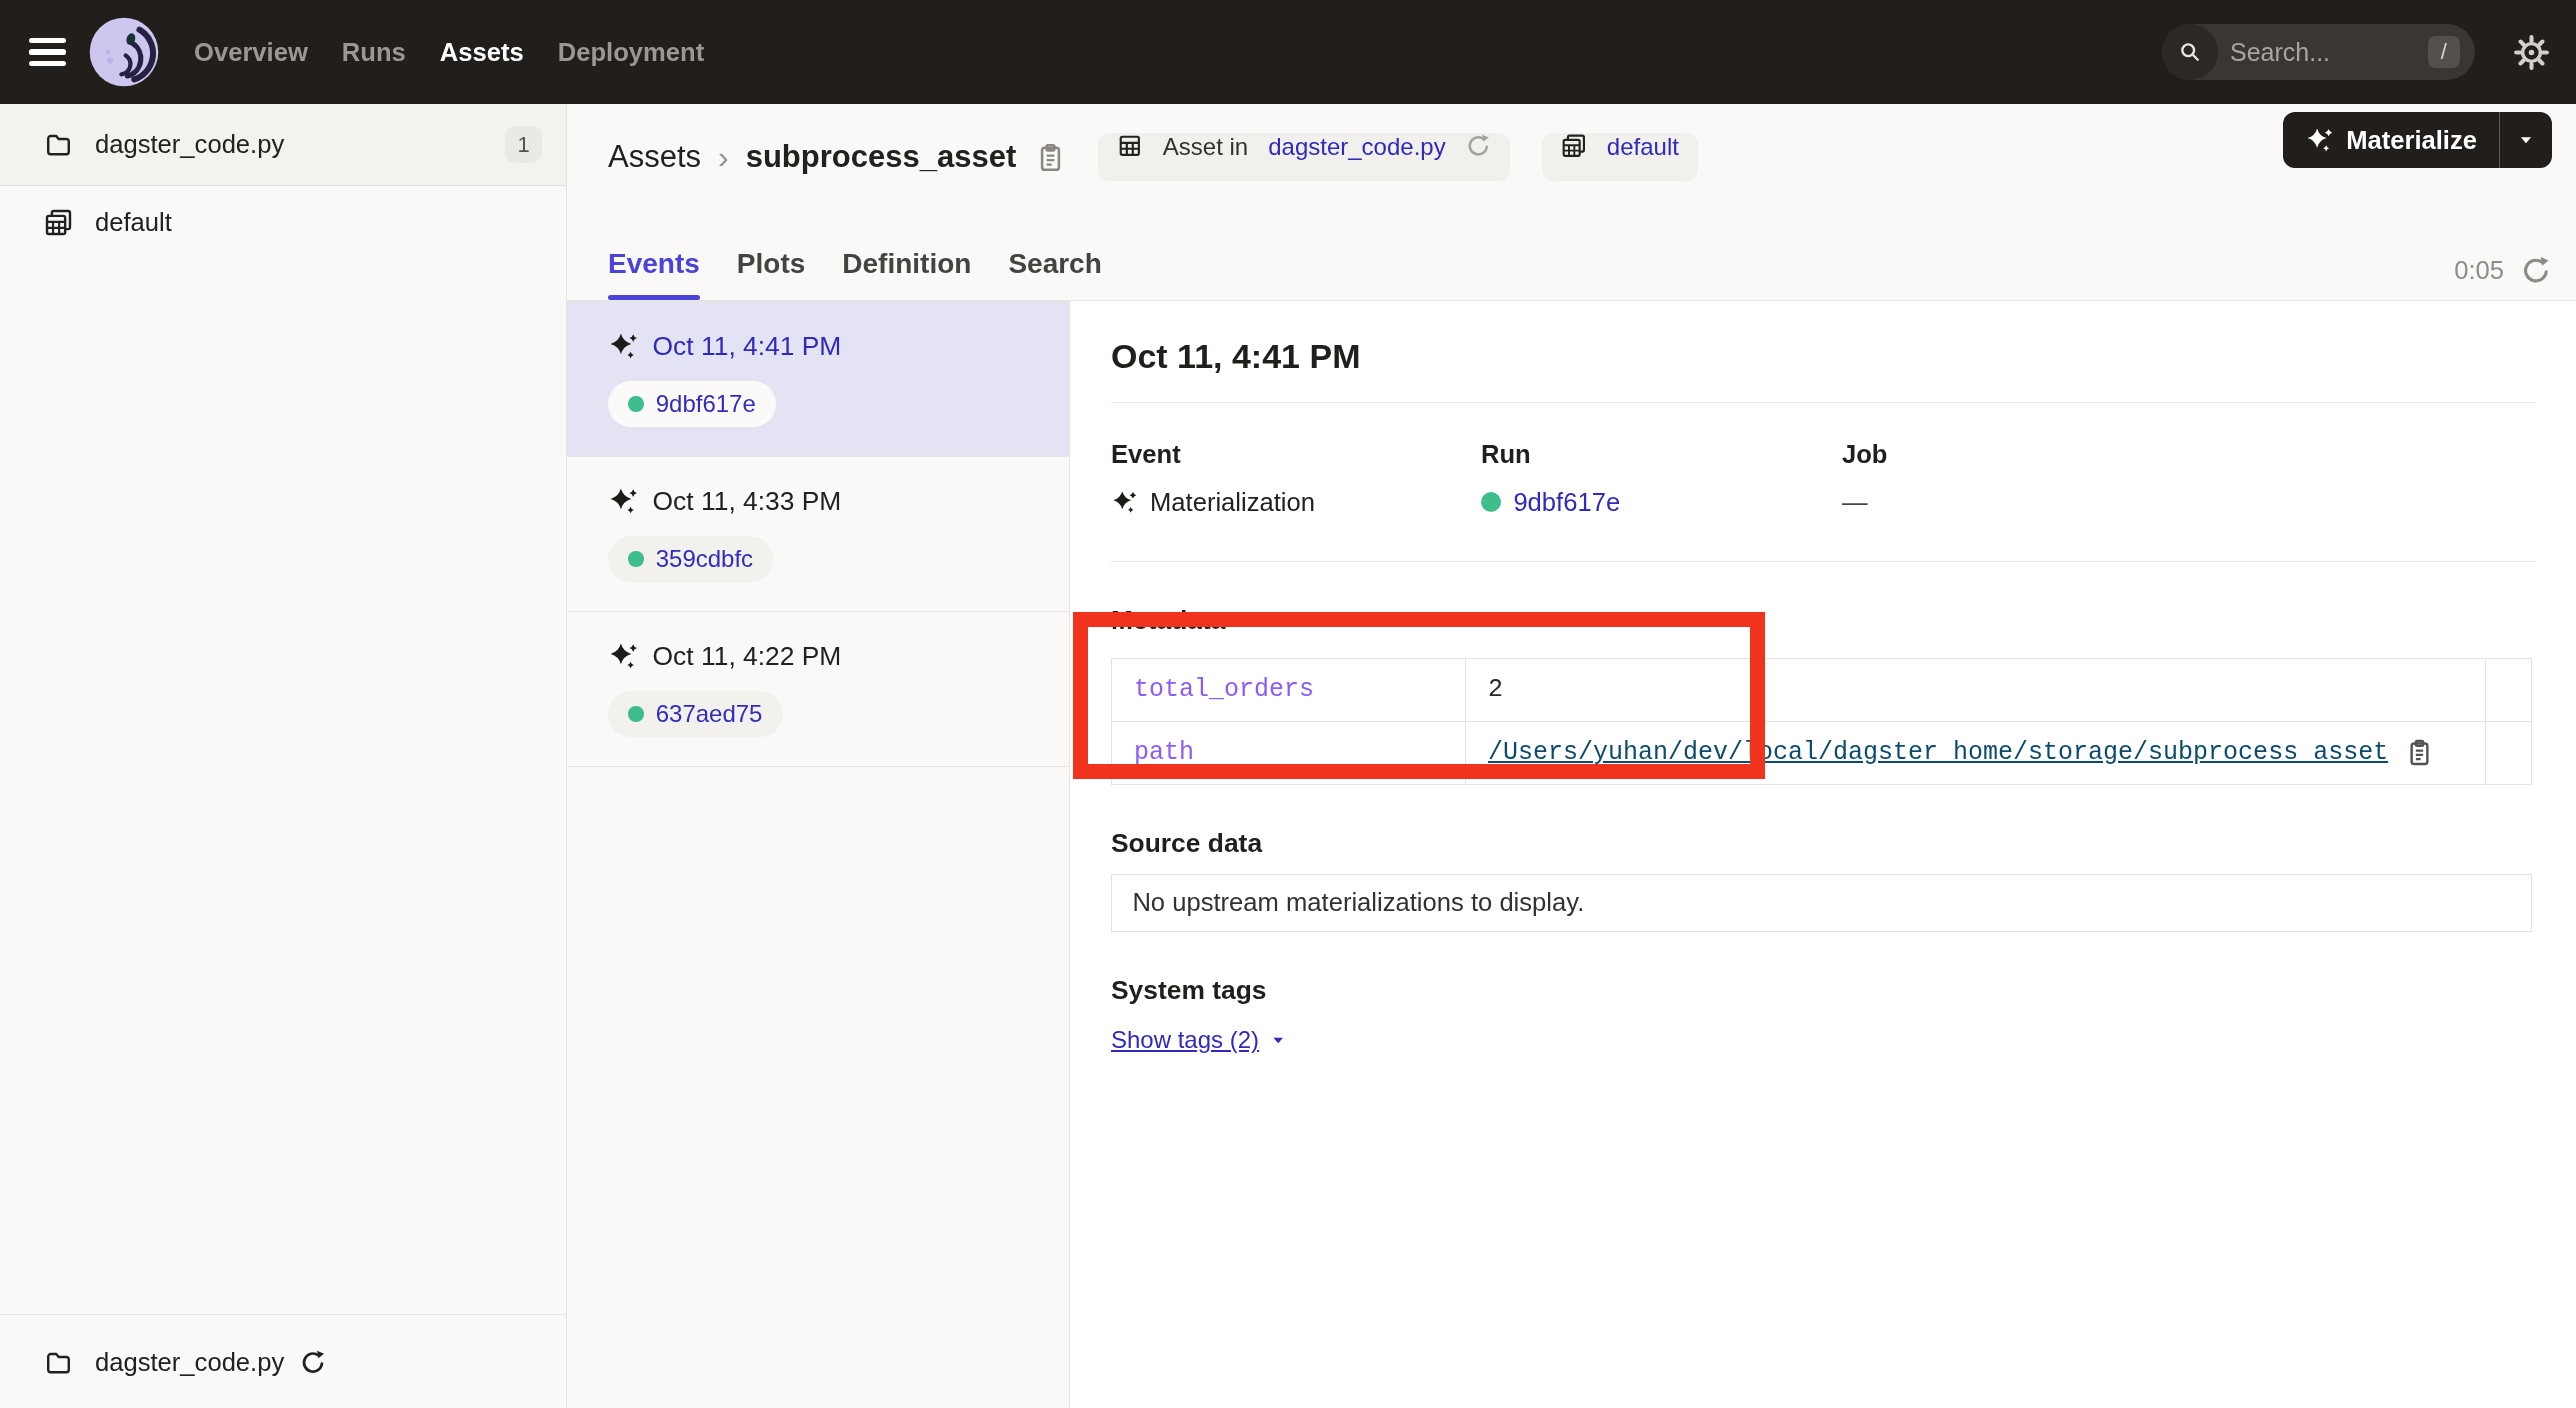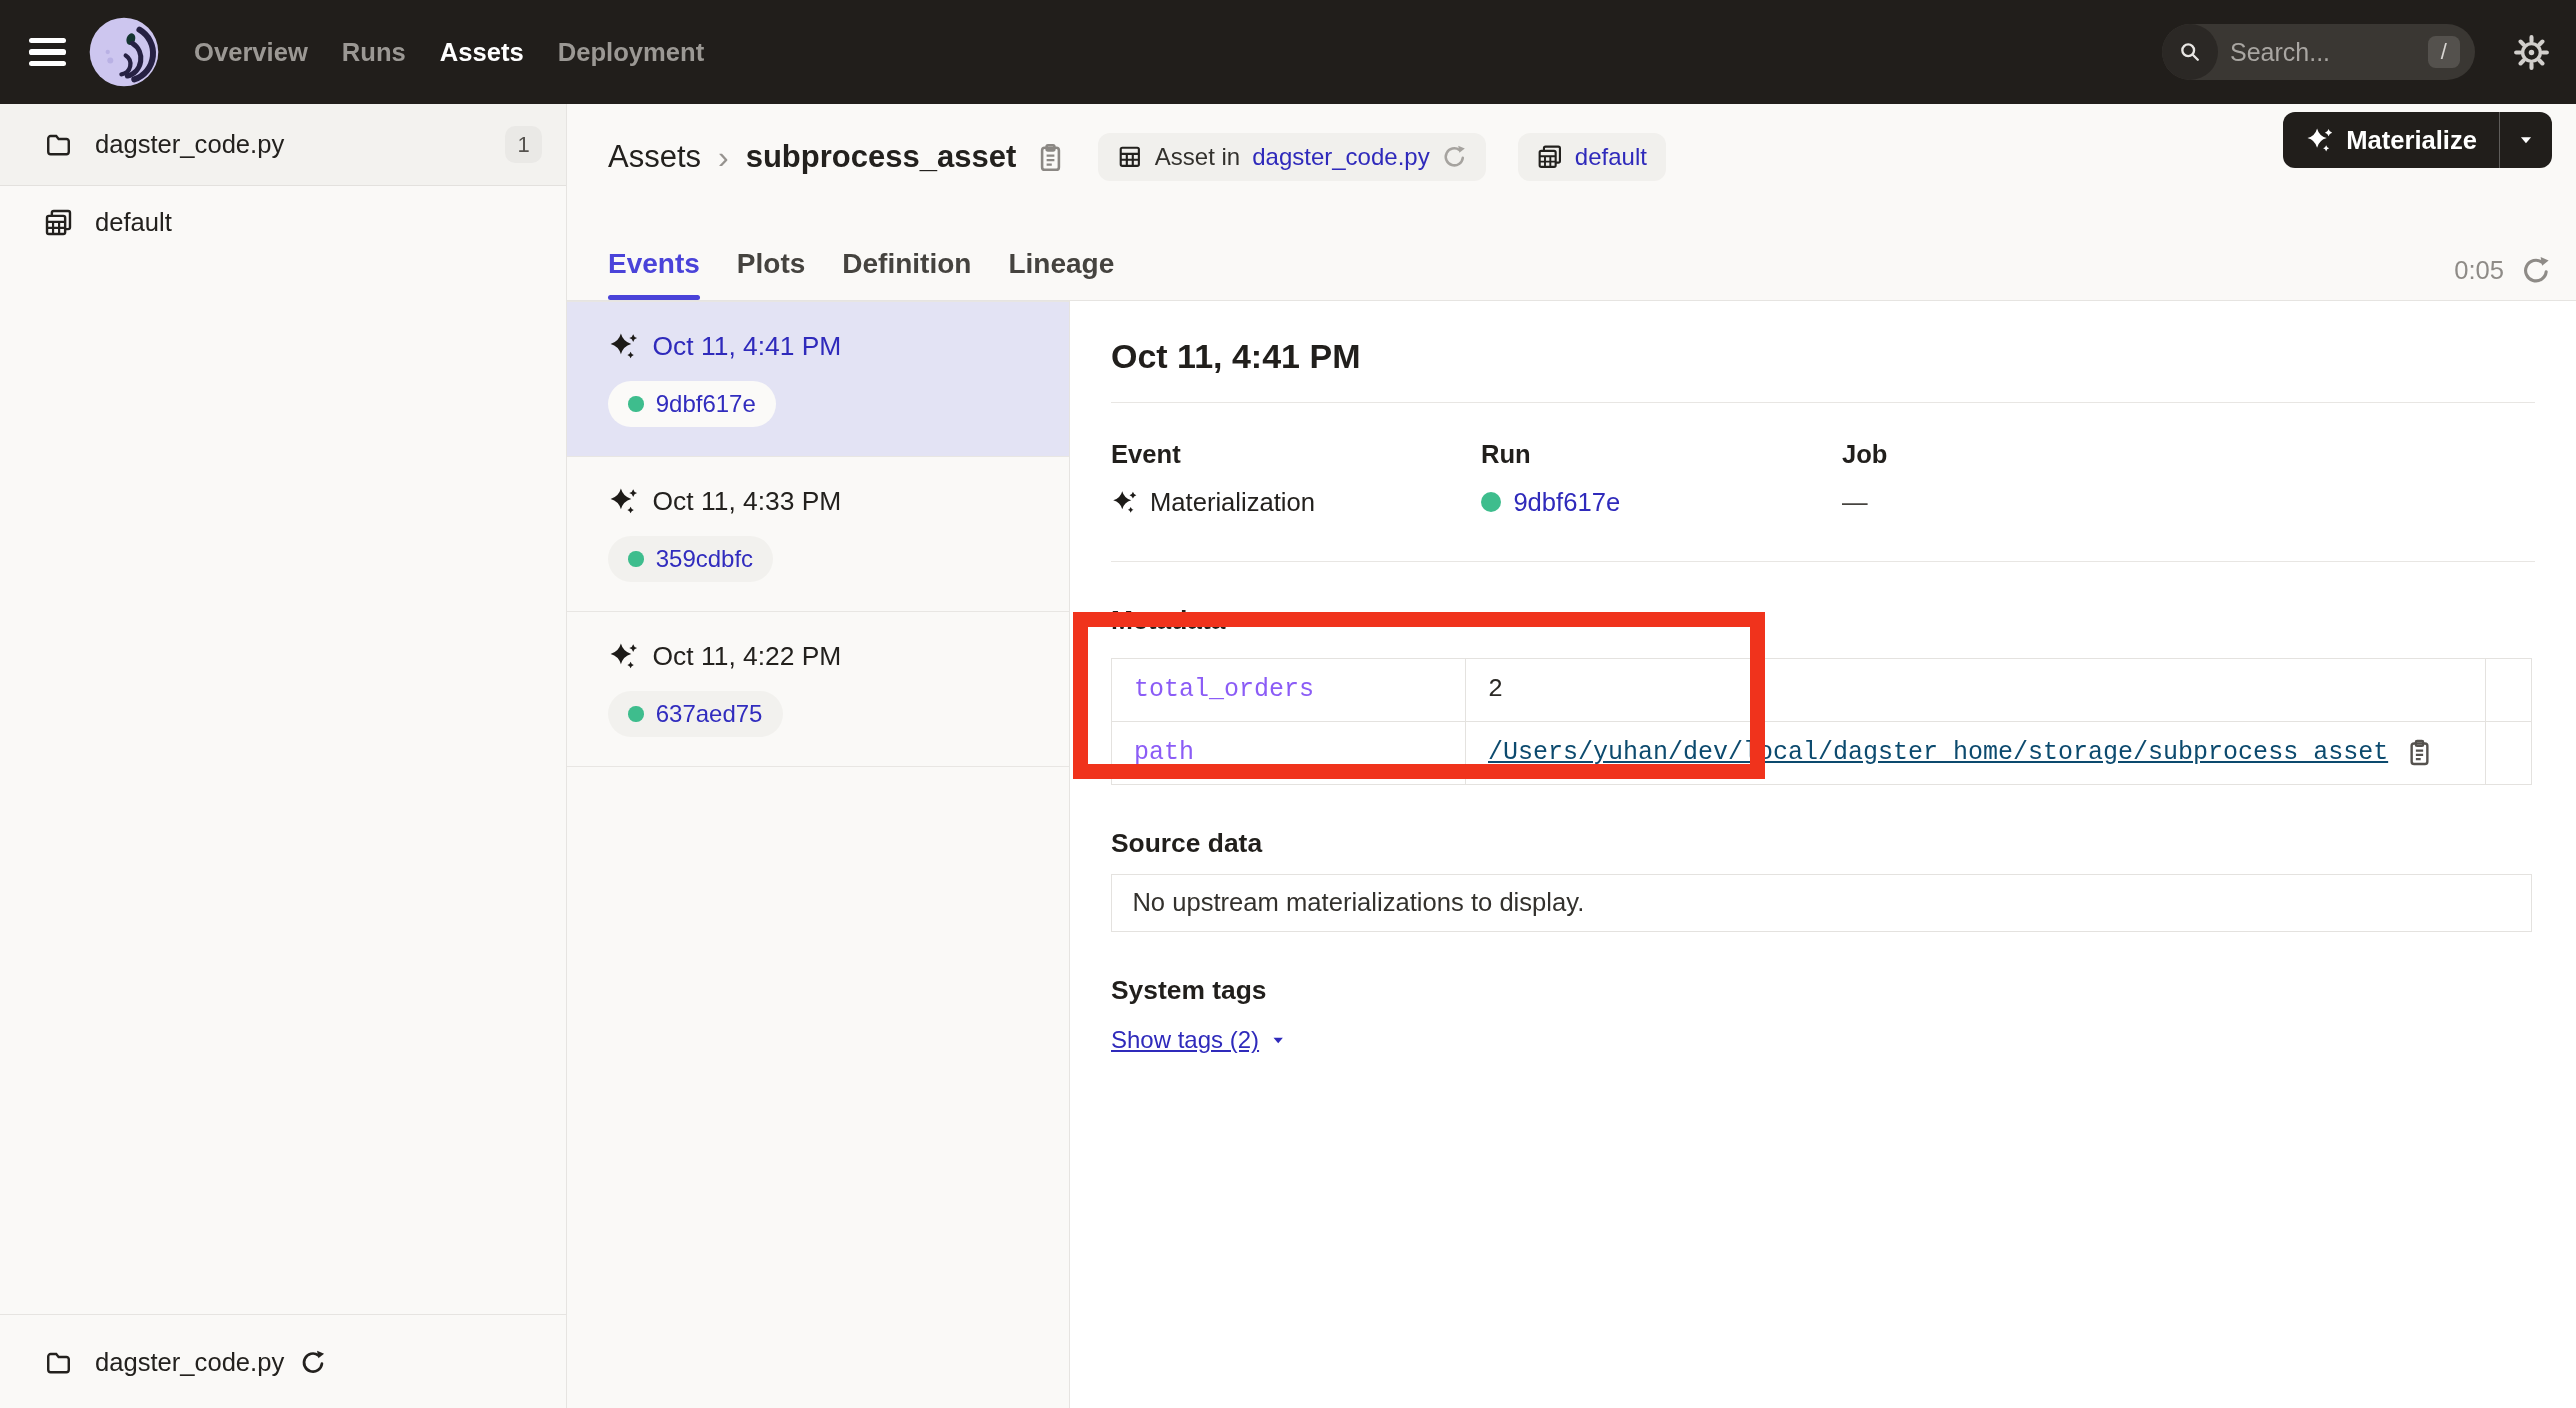--- a/index.html
+++ b/index.html
@@ -64,21 +64,21 @@
   
   .main-col { flex:1; display:flex; flex-direction:column; min-width:0; }
   .main-header { height:197px; background:#FAF9F7; border-bottom:0.9px solid #E6E4E1; position:relative; padding:29px 24px 0 41px; flex:0 0 auto; }
   .crumb-row { display:flex; align-items:center; }
   .crumb-root { font-size:31px; color:#23211E; cursor:pointer; }
   .crumb-sep { font-size:32px; color:#96938F; margin:0 17px; }
   .crumb-asset { font-size:31px; font-weight:700; color:#23211E; }
   .copy-icon { width:31px; height:31px; color:#8B8884; margin-left:19px; cursor:pointer; }
   .chip {
     margin-left:32px; height:48px; background:#F1F0ED; border-radius:12px;
-    display:flex; align-items:center; padding:0 19px; gap:12px; font-size:24px; color:#33312D;
+    display:flex; padding:0 19px; gap:20px; font-size:24px; color:#33312D;
   }
   .chip .link { color:#2F2ABB; cursor:pointer; }
   .chip .icon24 { width:25.6px; height:25.6px; }
   .chip .icon-reload-sm { width:25.6px; height:25.6px; color:#A6A39F; }
   .materialize-wrap { position:absolute; right:24px; top:8px; }
   .materialize-btn {
     height:56px; background:#211E1B; color:#FFFFFF; border:none; border-radius:12px;
     display:flex; align-items:center; font-size:25.6px; font-weight:600; cursor:pointer; overflow:hidden; padding:0;
     font-family:inherit;
   }
@@ -320,21 +320,21 @@
                   <use href="#i-caret-down"></use>
                 </svg>
             </span>
           </button>
         </div>
 
         <div class="tabs-row">
           <span class="tab active">Events</span>
           <span class="tab">Plots</span>
           <span class="tab">Definition</span>
-          <span class="tab">Lineage</span>
+          <span class="tab">Search</span>
         </div>
 
         <div class="timer-wrap">
           <span class="timer-text">0:05</span>
           <svg class="timer-refresh" viewBox="0 0 36 36" width="31" height="31">
               <use href="#i-reload"></use>
             </svg>
         </div>
       </div>
 

